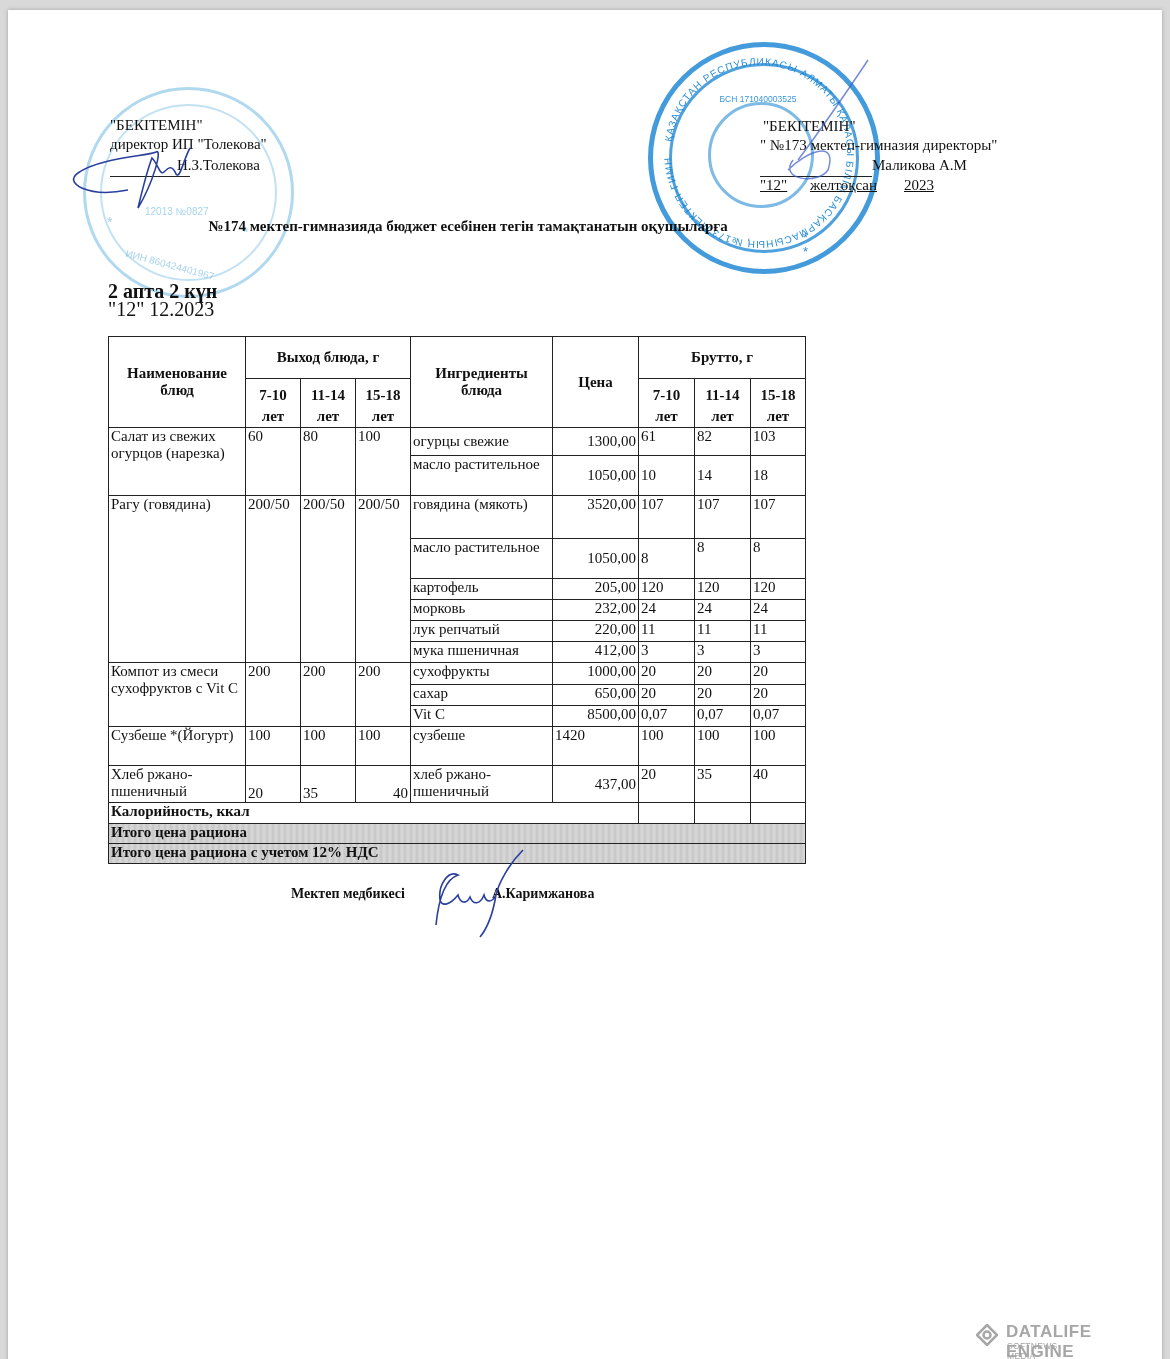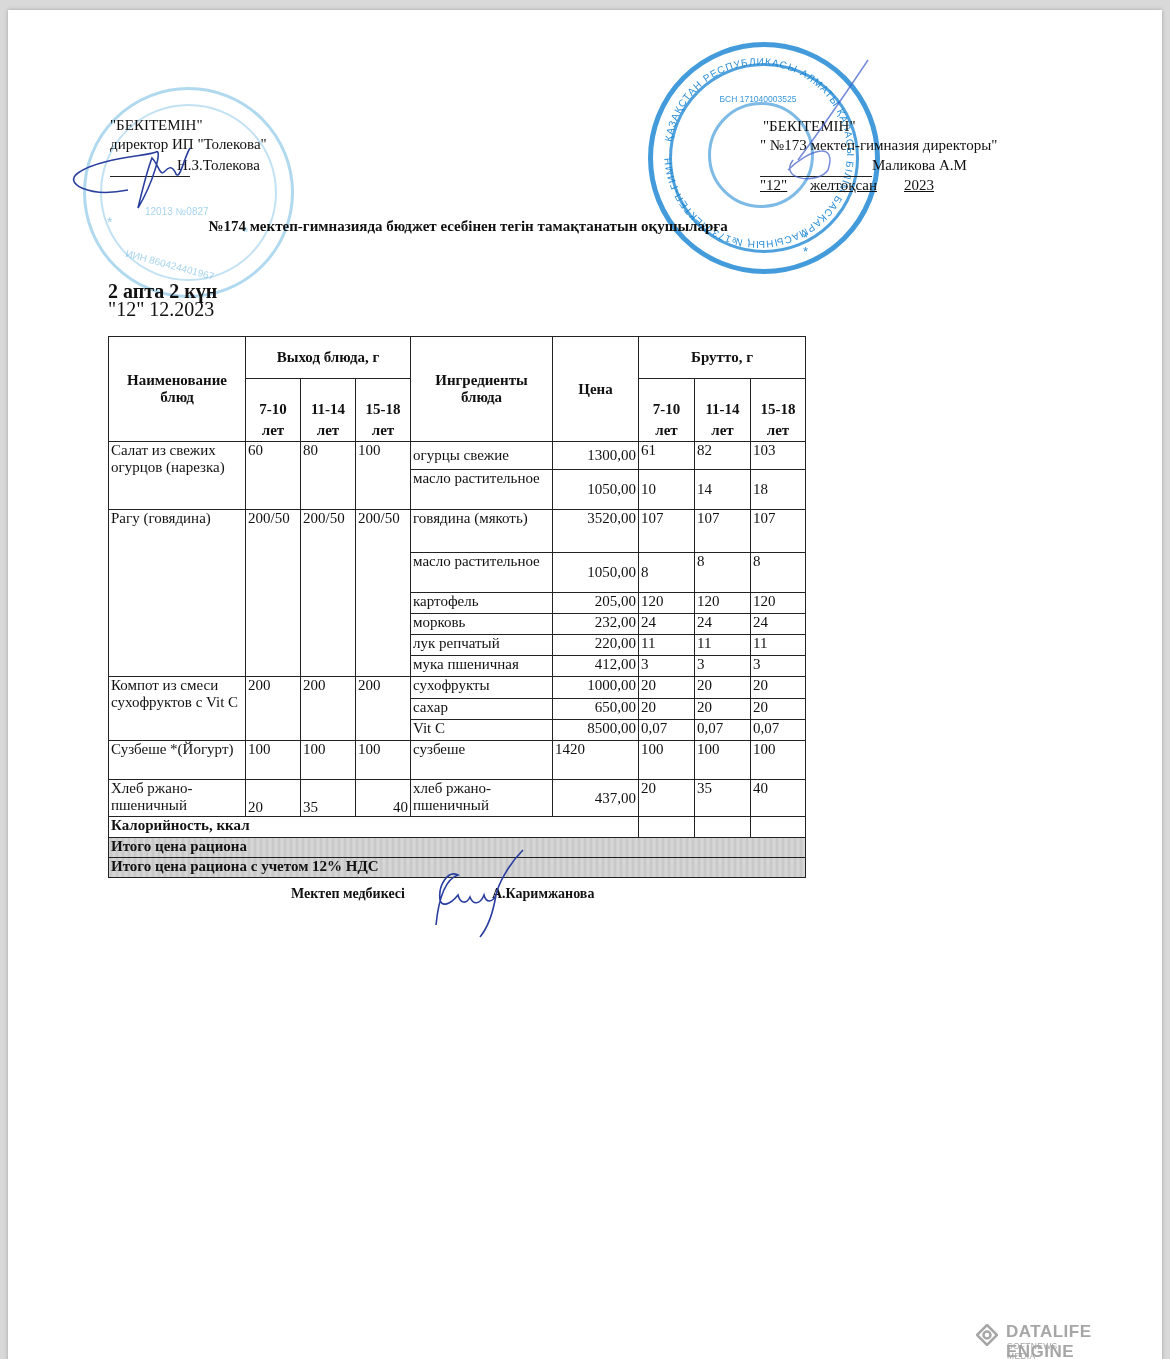--- a/index.html
+++ b/index.html
@@ -47,21 +47,21 @@
   
   table.menu {
     position: absolute; left: 100px; top: 326px;
     border-collapse: collapse; table-layout: fixed;
     font-size: 15px; line-height: 17px;
   }
   table.menu td, table.menu th {
     border: 1px solid #222; padding: 0 2px; vertical-align: top; overflow: hidden;
   }
   table.menu th { font-weight: bold; vertical-align: middle; }
-  table.menu th.sub { vertical-align: top; padding-top: 20px; line-height: 21px; }
+  table.menu th.sub { vertical-align: top; padding-top: 6px; line-height: 21px; }
   .c { text-align: left; }
   .r { text-align: right; }
   .mid { vertical-align: middle !important; }
   .bot { vertical-align: bottom !important; }
   .shade { background: repeating-linear-gradient(90deg, #c9c9c9 0 3px, #d6d6d6 3px 6px); }
   .it { font-weight: bold; }
 
   .sig { position: absolute; }
   .watermark {
     position: absolute; left: 968px; top: 1312px;

